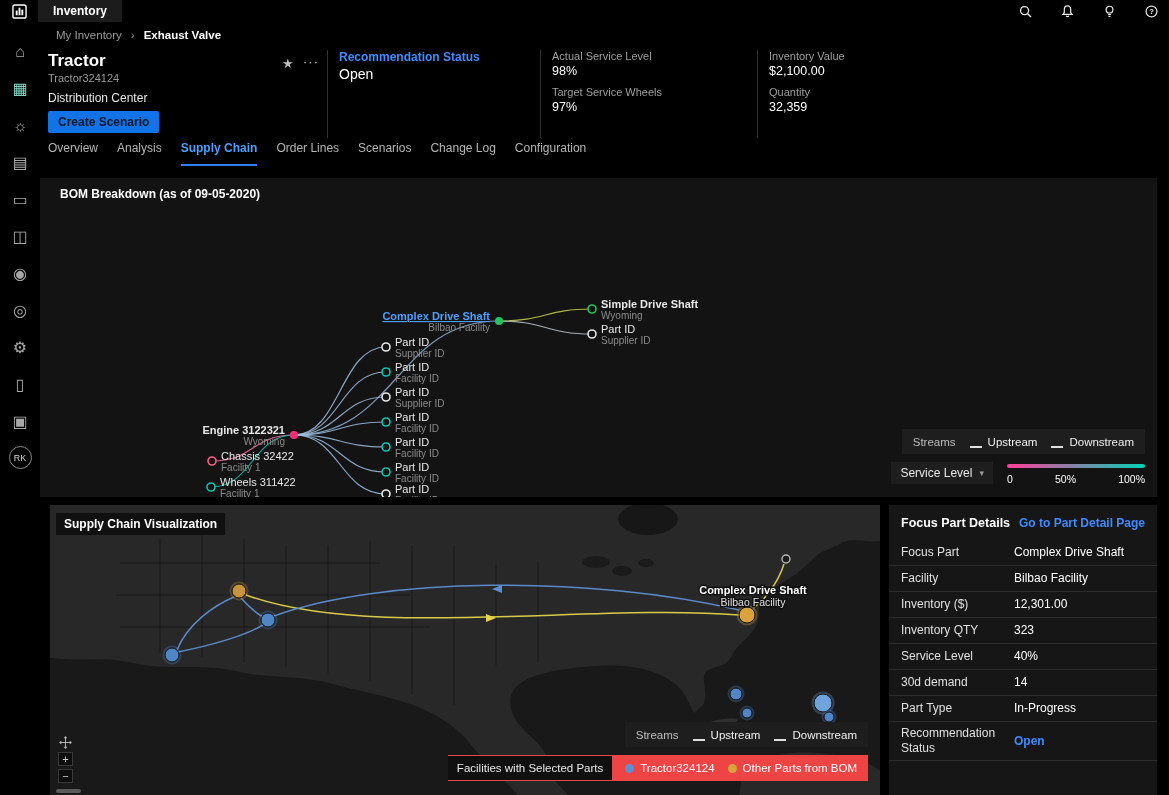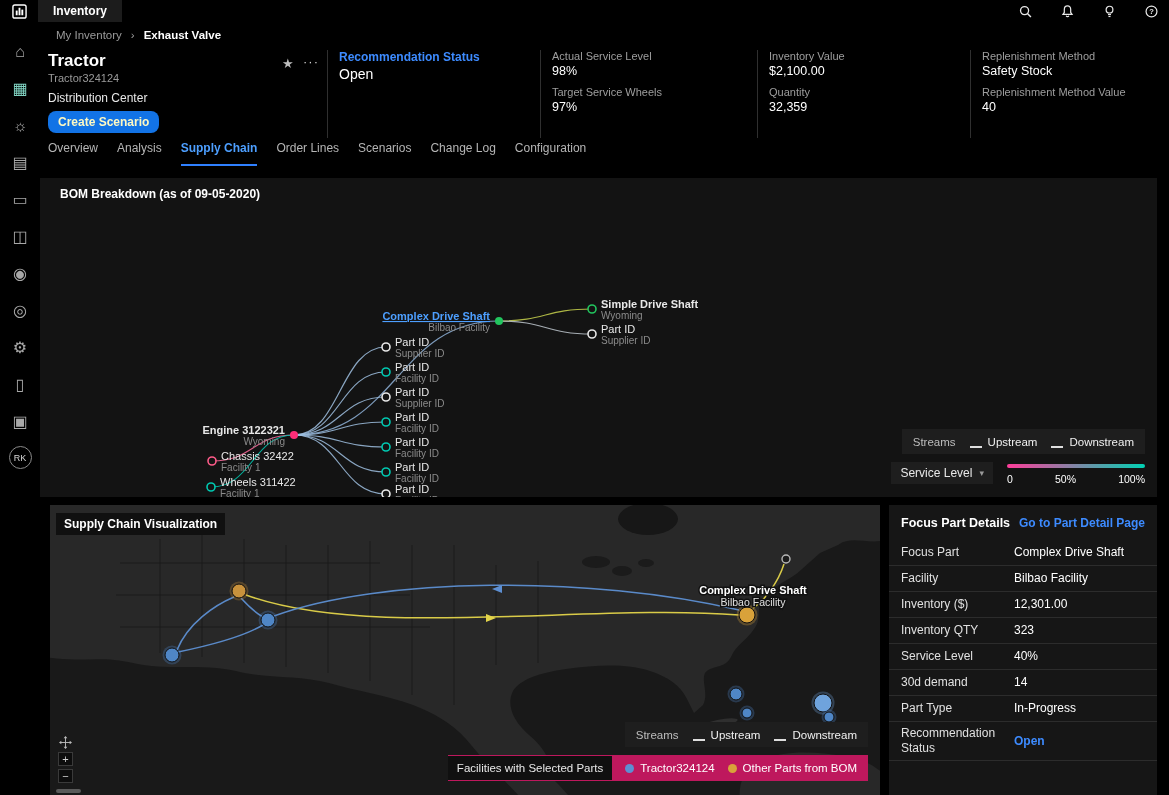--- a/index.html
+++ b/index.html
@@ -27,21 +27,21 @@
   .side-icon { color:#a8a8a8; font-size:16px; line-height:1; cursor:pointer; }
   .side-icon.active { color:#7fd1c0; }
   .avatar { margin-top:16px; width:23px; height:23px; border-radius:50%; border:1px solid #8a8a8a; color:#d8d8d8; font-size:9px; display:flex; align-items:center; justify-content:center; cursor:pointer; }
 
   
   .pg-title { position:absolute; left:48px; top:51px; font-size:17px; font-weight:bold; color:#fff; }
   .star-icon { position:absolute; left:282px; top:56px; color:#bdbdbd; font-size:13px; cursor:pointer; }
   .more-icon { position:absolute; left:303px; top:54px; color:#cfcfcf; font-size:13px; letter-spacing:1px; cursor:pointer; }
   .pg-subtitle { position:absolute; left:48px; top:72px; color:#9a9a9a; font-size:11px; }
   .pg-location { position:absolute; left:48px; top:91px; color:#e8e8e8; font-size:12px; }
-  .create-btn { position:absolute; left:48px; top:111px; height:22px; background:#1273e6; color:#fef9c3; border:none; border-radius:8px; font-family:inherit; font-size:12px; font-weight:bold; padding:0 10px; cursor:pointer; }
+  .create-btn { position:absolute; left:48px; top:111px; height:22px; background:#1273e6; color:#0f172a; border:none; border-radius:2px; font-family:inherit; font-size:12px; font-weight:bold; padding:0 10px; cursor:pointer; }
   .header-stats { position:absolute; left:327px; top:50px; display:flex; height:88px; }
   .stat-col { border-left:1px solid #2f2f2f; padding-left:11px; }
   .stat-col:nth-child(1){ width:213px; } .stat-col:nth-child(2){ width:217px; }
   .stat-col:nth-child(3){ width:213px; } .stat-col:nth-child(4){ width:198px; }
   .stat-label { color:#9e9e9e; font-size:11px; margin-bottom:2px; }
   .stat-value { color:#fff; font-size:12.5px; margin-bottom:8px; }
   .stat-col.accent .stat-label { color:#3d8bff; font-weight:bold; font-size:12px; }
   .stat-col.accent .stat-value { font-size:14px; }
 
   
@@ -72,21 +72,21 @@
   .sl-bar { height:4px; border-radius:2px; }
   .sl-ticks { display:flex; justify-content:space-between; color:#fff; font-size:10.5px; margin-top:5px; }
 
   
   .map-panel { position:absolute; left:50px; top:505px; width:830px; height:290px; background:#191919; overflow:hidden; }
   #map-svg { position:absolute; left:0; top:0; width:830px; height:290px; }
   .map-title { position:absolute; left:6px; top:8px; background:rgba(0,0,0,0.6); padding:4px 8px; font-size:12px; font-weight:bold; color:#fff; z-index:3; }
   .map-label-primary { font-size:11px; font-weight:bold; fill:#fff; paint-order:stroke; stroke:#111; stroke-width:3px; }
   .map-label-secondary { font-size:10.5px; fill:#e0e0e0; paint-order:stroke; stroke:#111; stroke-width:3px; }
   .map-streams { position:absolute; right:12px; bottom:48px; z-index:3; }
-  .map-fac-legend { position:absolute; right:12px; bottom:14px; height:26px; z-index:3; background:#be185d; display:flex; align-items:center; gap:13px; padding:0 11px 0 0; font-size:11.5px; }
+  .map-fac-legend { position:absolute; right:12px; bottom:14px; height:26px; z-index:3; background:#ef4444; display:flex; align-items:center; gap:13px; padding:0 11px 0 0; font-size:11.5px; }
   .fac-title { background:#101010; color:#e8e8e8; padding:6px 9px; }
   .fac-item { display:inline-flex; align-items:center; gap:6px; color:#fff; }
   .fac-dot { width:9px; height:9px; border-radius:50%; display:inline-block; }
   .zoom-controls { position:absolute; left:8px; bottom:12px; display:flex; flex-direction:column; align-items:center; gap:3px; z-index:3; }
   .pan { color:#bdbdbd; width:13px; height:13px; cursor:pointer; }
   .pan svg { width:13px; height:13px; }
   .zbtn { width:15px; height:14px; background:#0d0d0d; border:1px solid #3a3a3a; color:#cfcfcf; font-size:11px; line-height:12px; text-align:center; cursor:pointer; }
   .map-hscroll { position:absolute; left:6px; bottom:2px; width:25px; height:4px; background:#5a5a5a; border-radius:2px; z-index:3; cursor:pointer; }
 
   
@@ -182,26 +182,20 @@
       <div class="stat-label">Actual Service Level</div>
       <div class="stat-value">98%</div>
       <div class="stat-label">Target Service Wheels</div>
       <div class="stat-value">97%</div>
     </div>
     <div class="stat-col">
       <div class="stat-label">Inventory Value</div>
       <div class="stat-value">$2,100.00</div>
       <div class="stat-label">Quantity</div>
       <div class="stat-value">32,359</div>
-    </div>
-    <div class="stat-col">
-      <div class="stat-label">Replenishment Method</div>
-      <div class="stat-value">Safety Stock</div>
-      <div class="stat-label">Replenishment Method Value</div>
-      <div class="stat-value">40</div>
     </div>
   </div>
 
 <div class="tabs">
     <div class="tab">Overview</div>
     <div class="tab">Analysis</div>
     <div class="tab active">Supply Chain</div>
     <div class="tab">Order Lines</div>
     <div class="tab">Scenarios</div>
     <div class="tab">Change Log</div>

